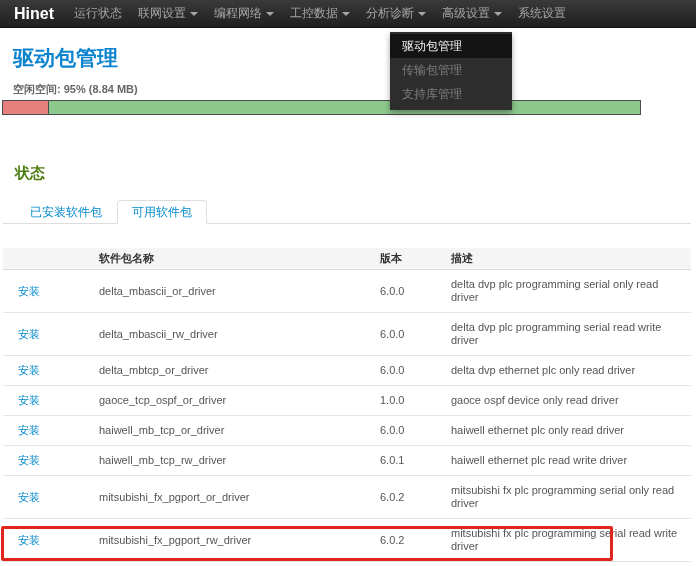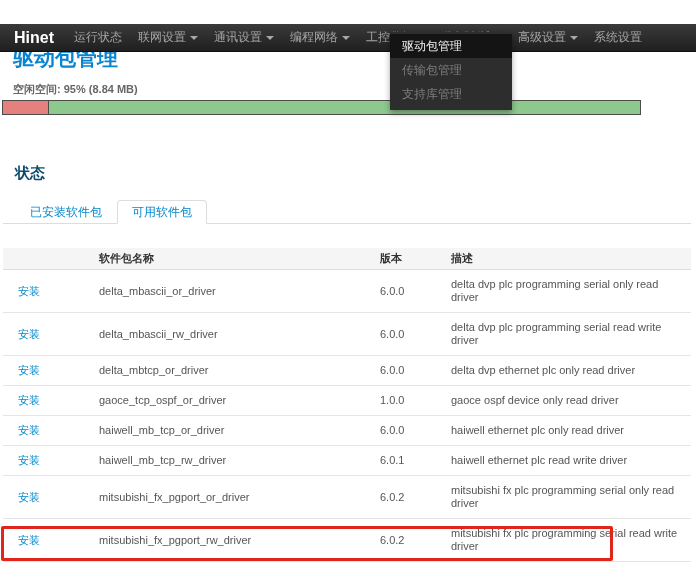--- a/index.html
+++ b/index.html
@@ -10,21 +10,21 @@
     font-family:"Liberation Sans","DejaVu Sans",sans-serif;
     -webkit-font-smoothing:antialiased;
   }
 
   
   .navbar {
     position:absolute; top:0; left:0; width:696px; height:28px;
     background:linear-gradient(#3a3a3a,#1f1f1f);
     border-bottom:1px solid #101010;
     display:flex; align-items:center; box-sizing:border-box;
-    padding:0 8px; z-index:10; white-space:nowrap;margin-top:24px;
+    padding:0 8px; z-index:10; white-space:nowrap;
   }
   .brand { color:#ffffff; font-size:16px; font-weight:bold; margin:0 12px 0 6px; cursor:pointer; }
   .nav-item { color:#a6a6a6; font-size:12px; margin:0 4px; padding:4px 4px; cursor:pointer; }
   .caret {
     display:inline-block; margin-left:4px; vertical-align:middle;
     border-left:4px solid transparent; border-right:4px solid transparent;
     border-top:4px solid #a6a6a6; width:0; height:0;
   }
 
   
@@ -49,21 +49,21 @@
     margin:13px 0 4px 13px; font-size:11px; line-height:13px;
     color:#666; font-weight:bold;
   }
   .progress {
     margin-left:2px; width:637px; height:13px;
     border:1px solid #4c4c4c; display:flex; overflow:hidden; background:#8dc88d;
   }
   .bar-used { width:7%; background:#e5807f; border-right:1px solid #4c4c4c; }
   .bar-free { flex:1; background:#8dc88d; }
 
-  .status-heading { margin:50px 0 0 15px; font-size:15px; line-height:16px; font-weight:bold; color:#0c4a6e; }
+  .status-heading { margin:50px 0 0 15px; font-size:15px; line-height:16px; font-weight:bold; color:#4d7c0f; }
 
   
   .tabs {
     margin:19px 0 0 3px; width:688px; border-bottom:1px solid #ddd;
     display:flex; padding-left:12px; box-sizing:border-box;
   }
   .tab {
     font-size:12px; line-height:14px; color:#0088cc; padding:4px 14px;
     margin-bottom:-1px; cursor:pointer; border:1px solid transparent;
   }
@@ -94,21 +94,20 @@
     pointer-events:none; z-index:5;
   }
 </style>
 </head>
 <body>
 
 <div class="navbar">
   <span class="brand">Hinet</span>
   <span class="nav-item"><span>运行状态</span></span>
   <span class="nav-item"><span>联网设置</span><span class="caret"></span></span>
-  <span class="nav-item"><span>通讯设置</span><span class="caret"></span></span>
   <span class="nav-item"><span>编程网络</span><span class="caret"></span></span>
   <span class="nav-item"><span>工控数据</span><span class="caret"></span></span>
   <span class="nav-item"><span>分析诊断</span><span class="caret"></span></span>
   <span class="nav-item"><span>高级设置</span><span class="caret"></span></span>
   <span class="nav-item"><span>系统设置</span></span>
 
 </div>
 
 <div class="dropdown">
   <div class="dropdown-item active">驱动包管理</div>

